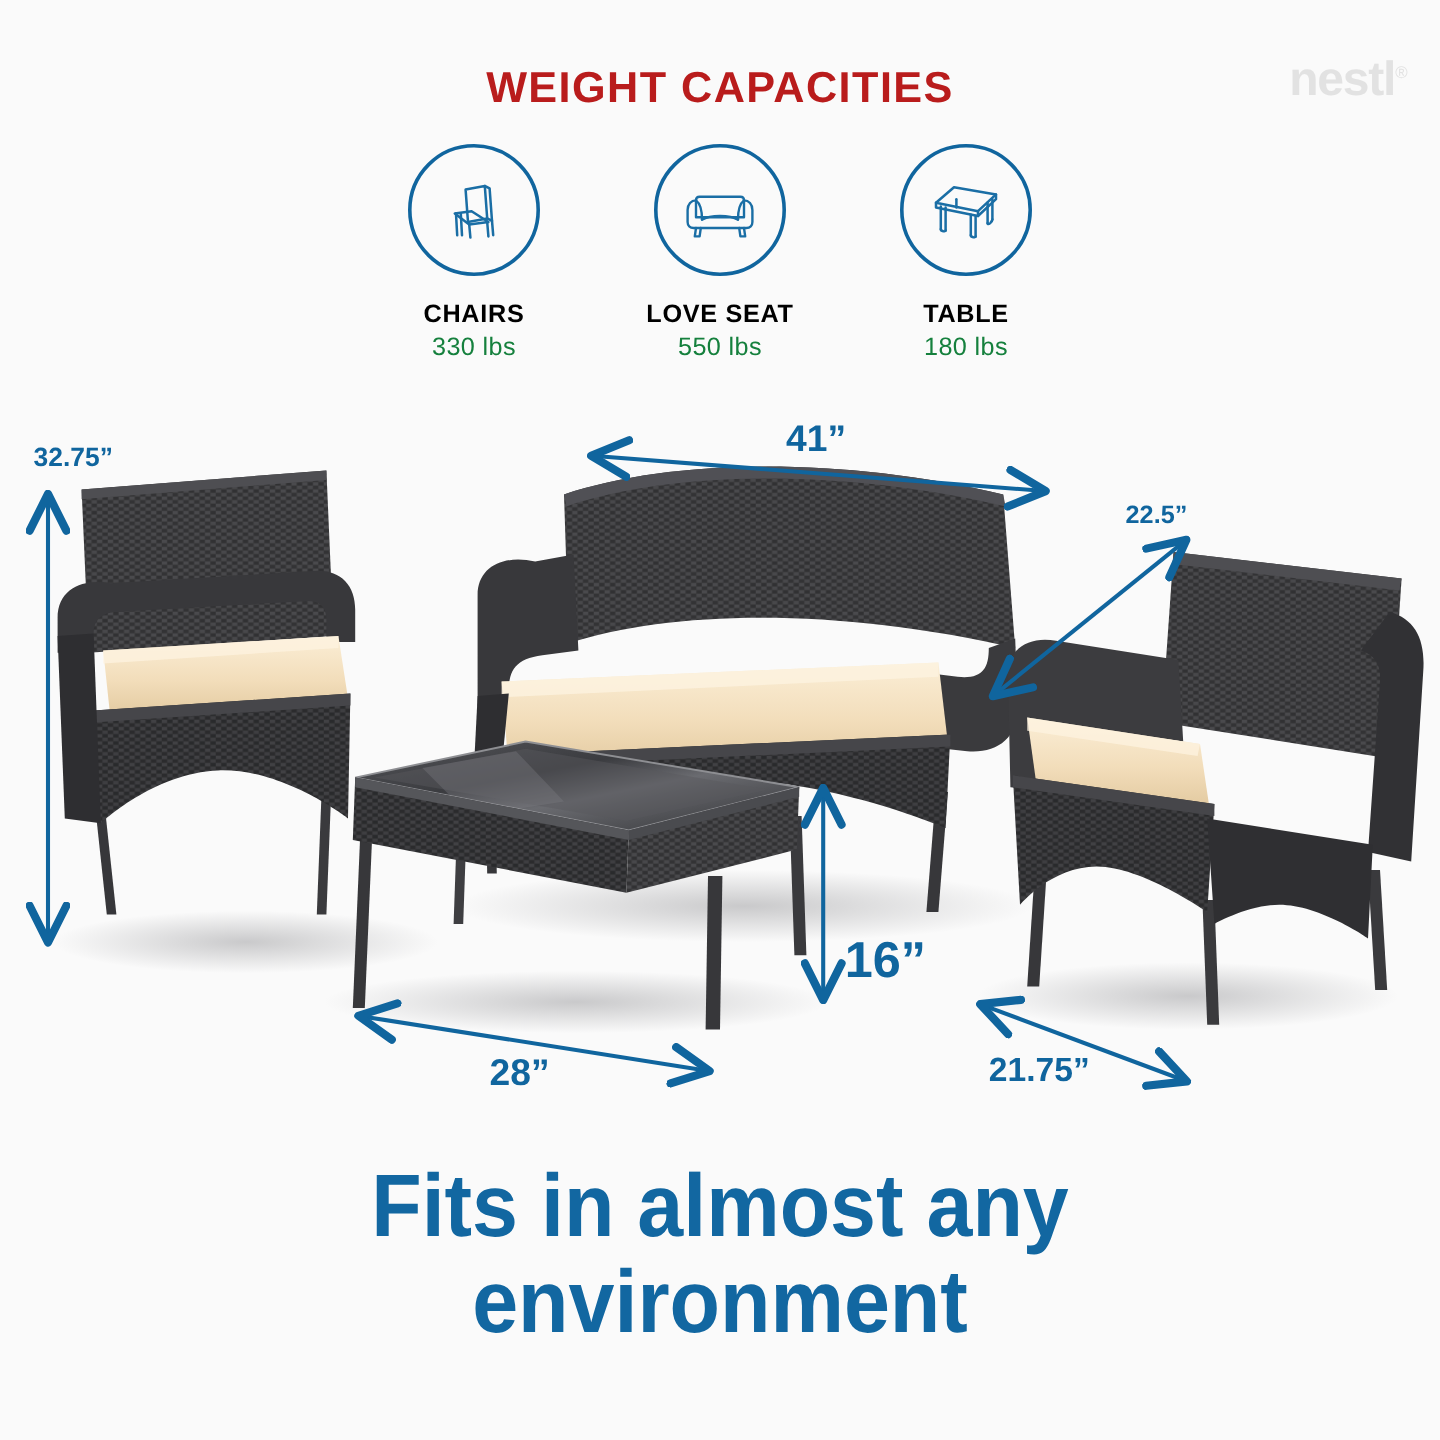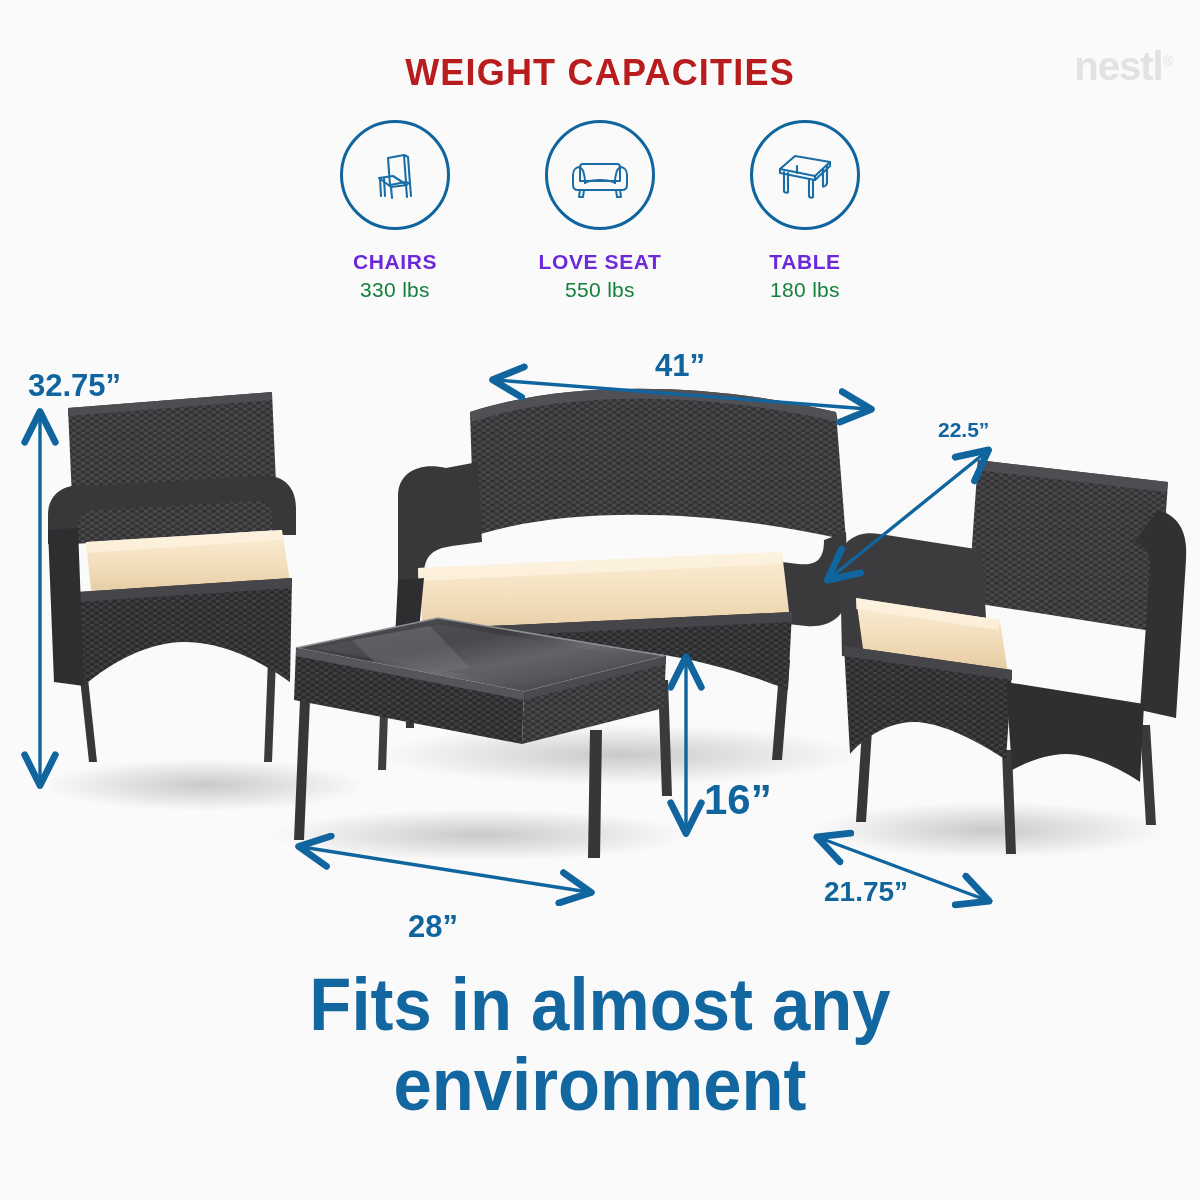--- a/index.html
+++ b/index.html
@@ -32,21 +32,21 @@
   }
   .badge{width:170px;text-align:center;}
   .badge .ring{
     width:104px;height:104px;margin:0 auto;
     border:3px solid #10659e;border-radius:50%;
     display:flex;align-items:center;justify-content:center;
     background:#fafafa;
   }
   .badge .ring svg{display:block;}
   .badge .cap-name{
-    margin-top:20px;color:#6d28d9;
+    margin-top:20px;color:#000000;
     font-size:21px;font-weight:700;letter-spacing:.6px;
   }
   .badge .cap-val{
     margin-top:4px;color:#15803d;
     font-size:21px;font-weight:400;letter-spacing:.3px;
   }
 
   
   .headline{
     position:absolute;left:0;top:965px;width:1200px;text-align:center;
@@ -59,25 +59,25 @@
   
   .scene{position:absolute;left:0;top:330px;width:1200px;height:630px;}
   .scene svg{display:block;}
 
   
   .dim{
     position:absolute;color:#10659e;font-weight:700;
     font-family:"Liberation Sans Narrow","Liberation Sans",sans-serif;
     white-space:nowrap;
   }
-  #dim-3275{left:28px;top:368px;font-size:31px;}
+  #dim-3275{left:28px;top:368px;font-size:22px;}
   #dim-41  {left:655px;top:348px;font-size:31px;}
   #dim-225 {left:938px;top:418px;font-size:21px;}
   #dim-16  {left:704px;top:776px;font-size:42px;}
-  #dim-28  {left:408px;top:876px;font-size:31px;margin-top:33px;}
+  #dim-28  {left:408px;top:876px;font-size:31px;}
   #dim-2175{left:824px;top:876px;font-size:28px;}
 
   .arrows{position:absolute;inset:0;width:1200px;height:1200px;pointer-events:none;}
 </style>
 </head>
 <body>
 
 <div id="stage">
 
   <div class="brand">

